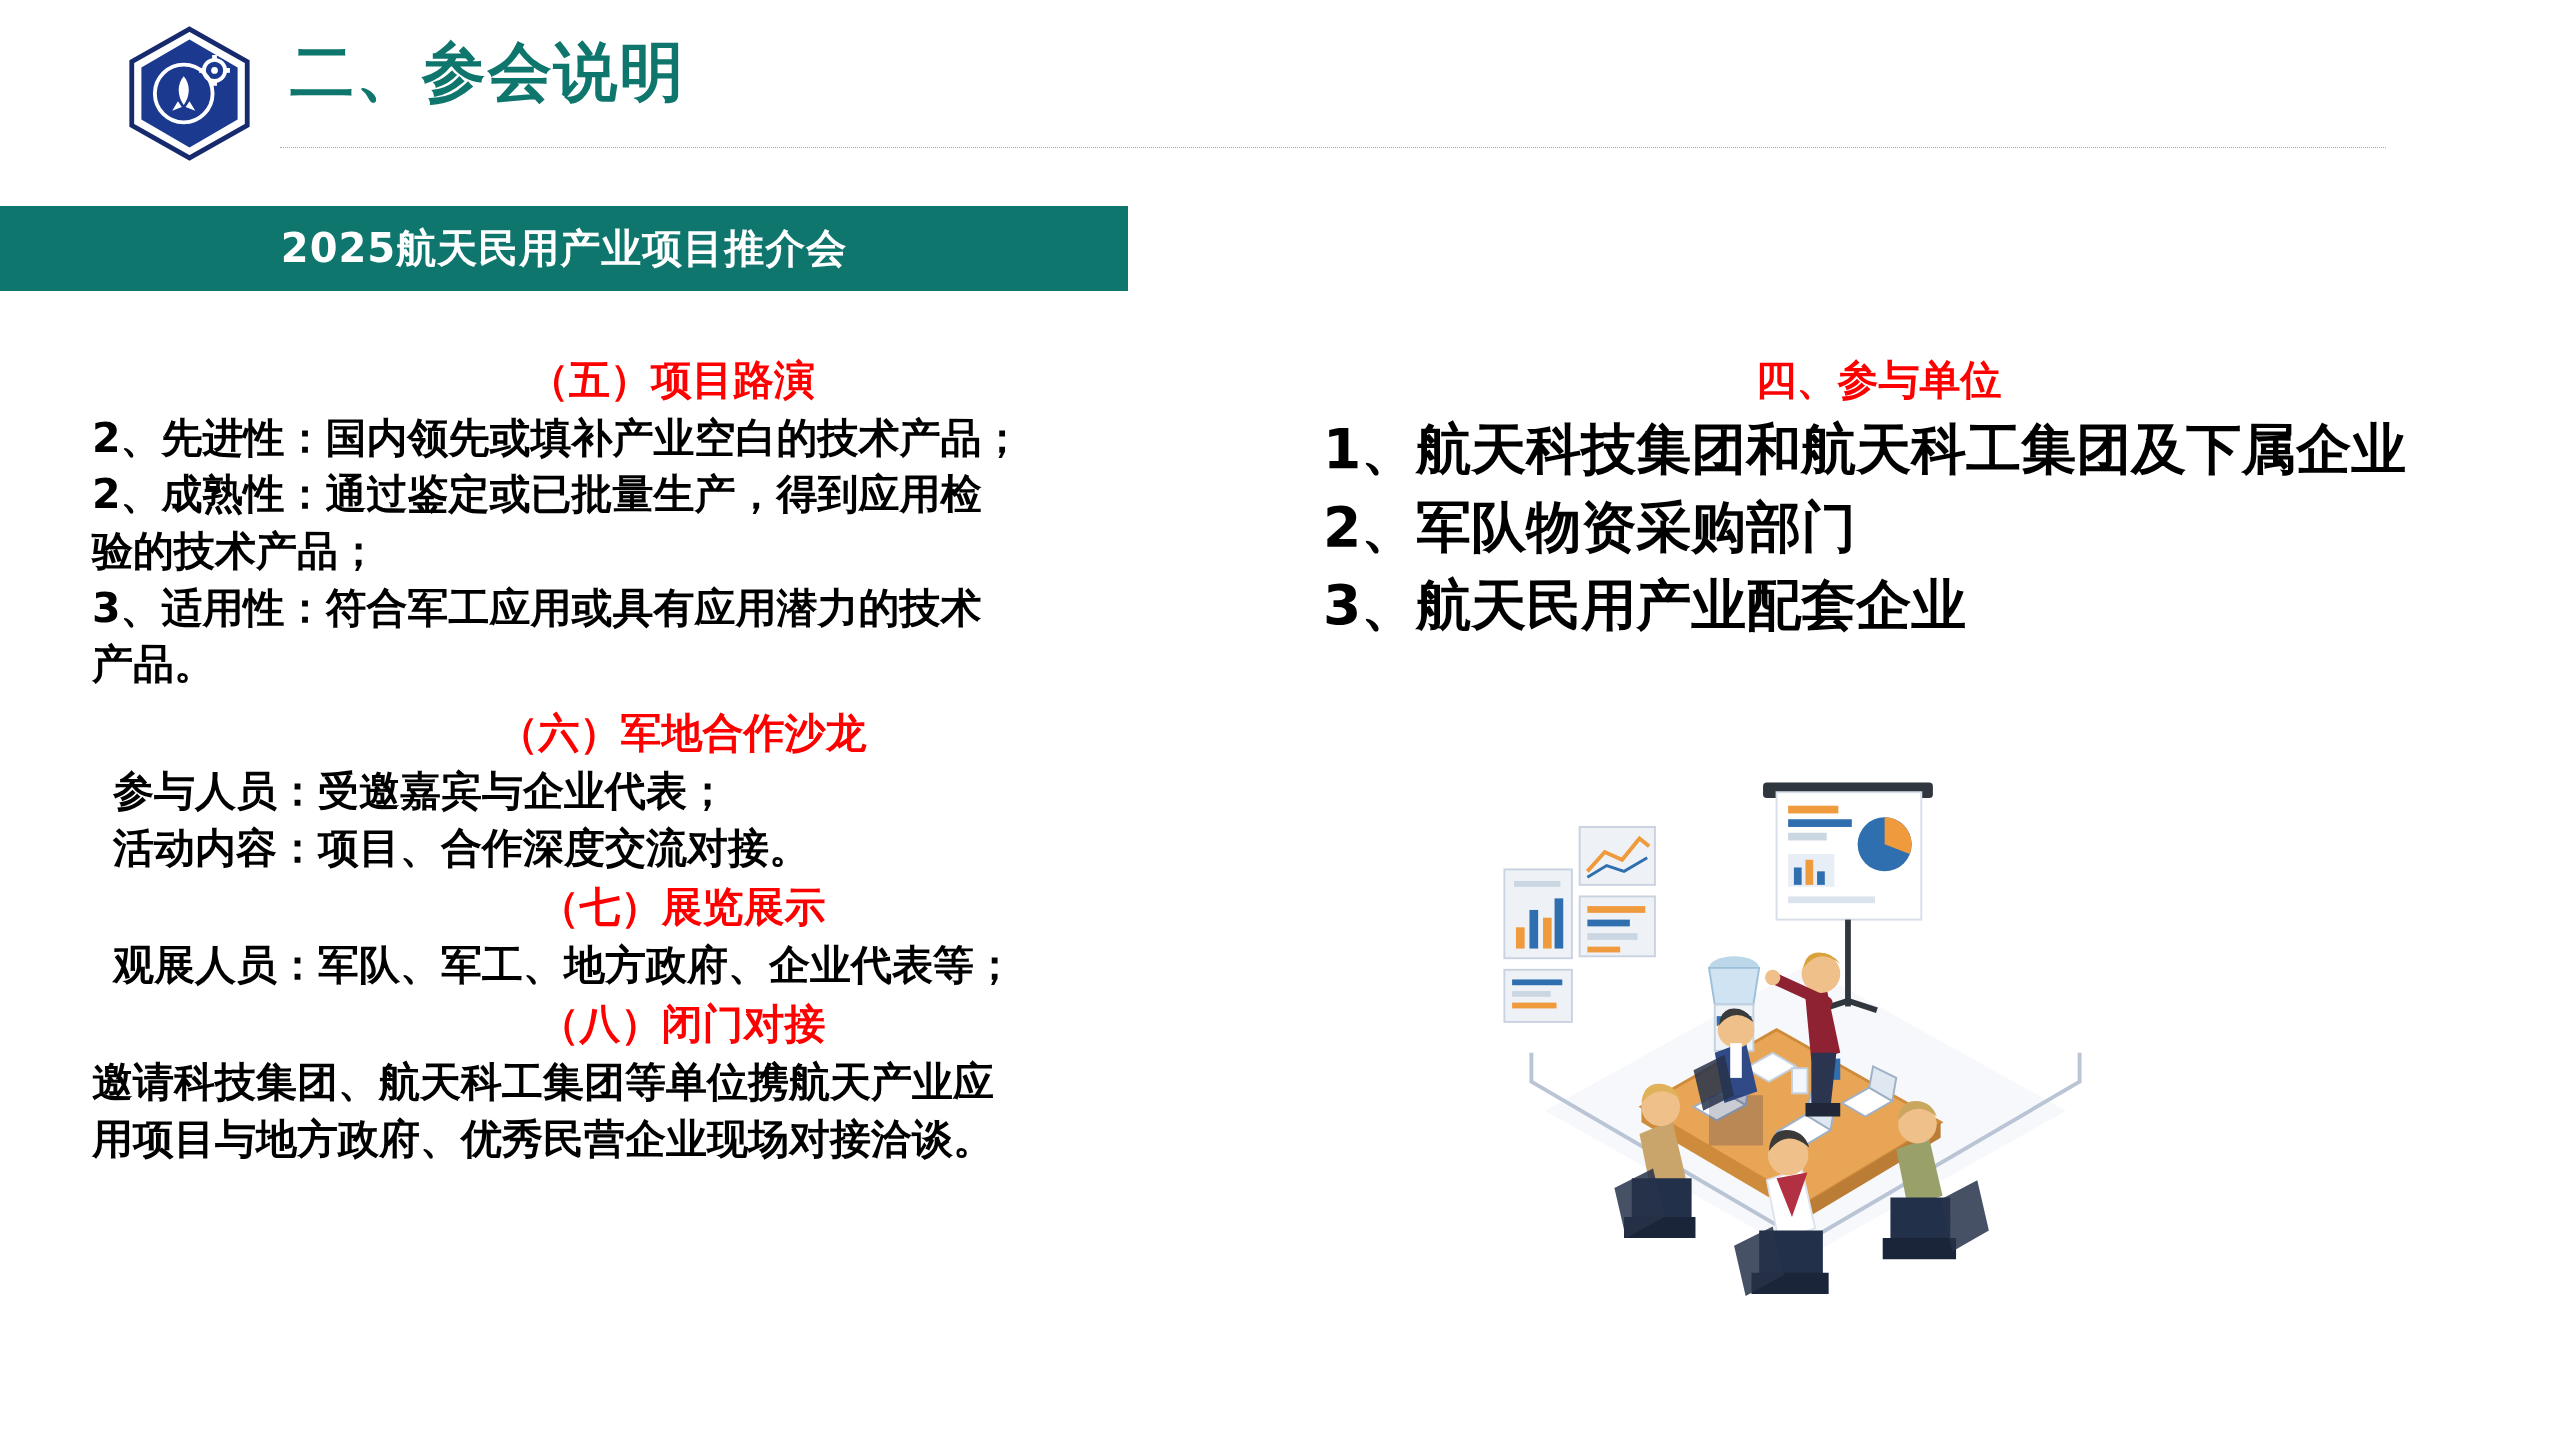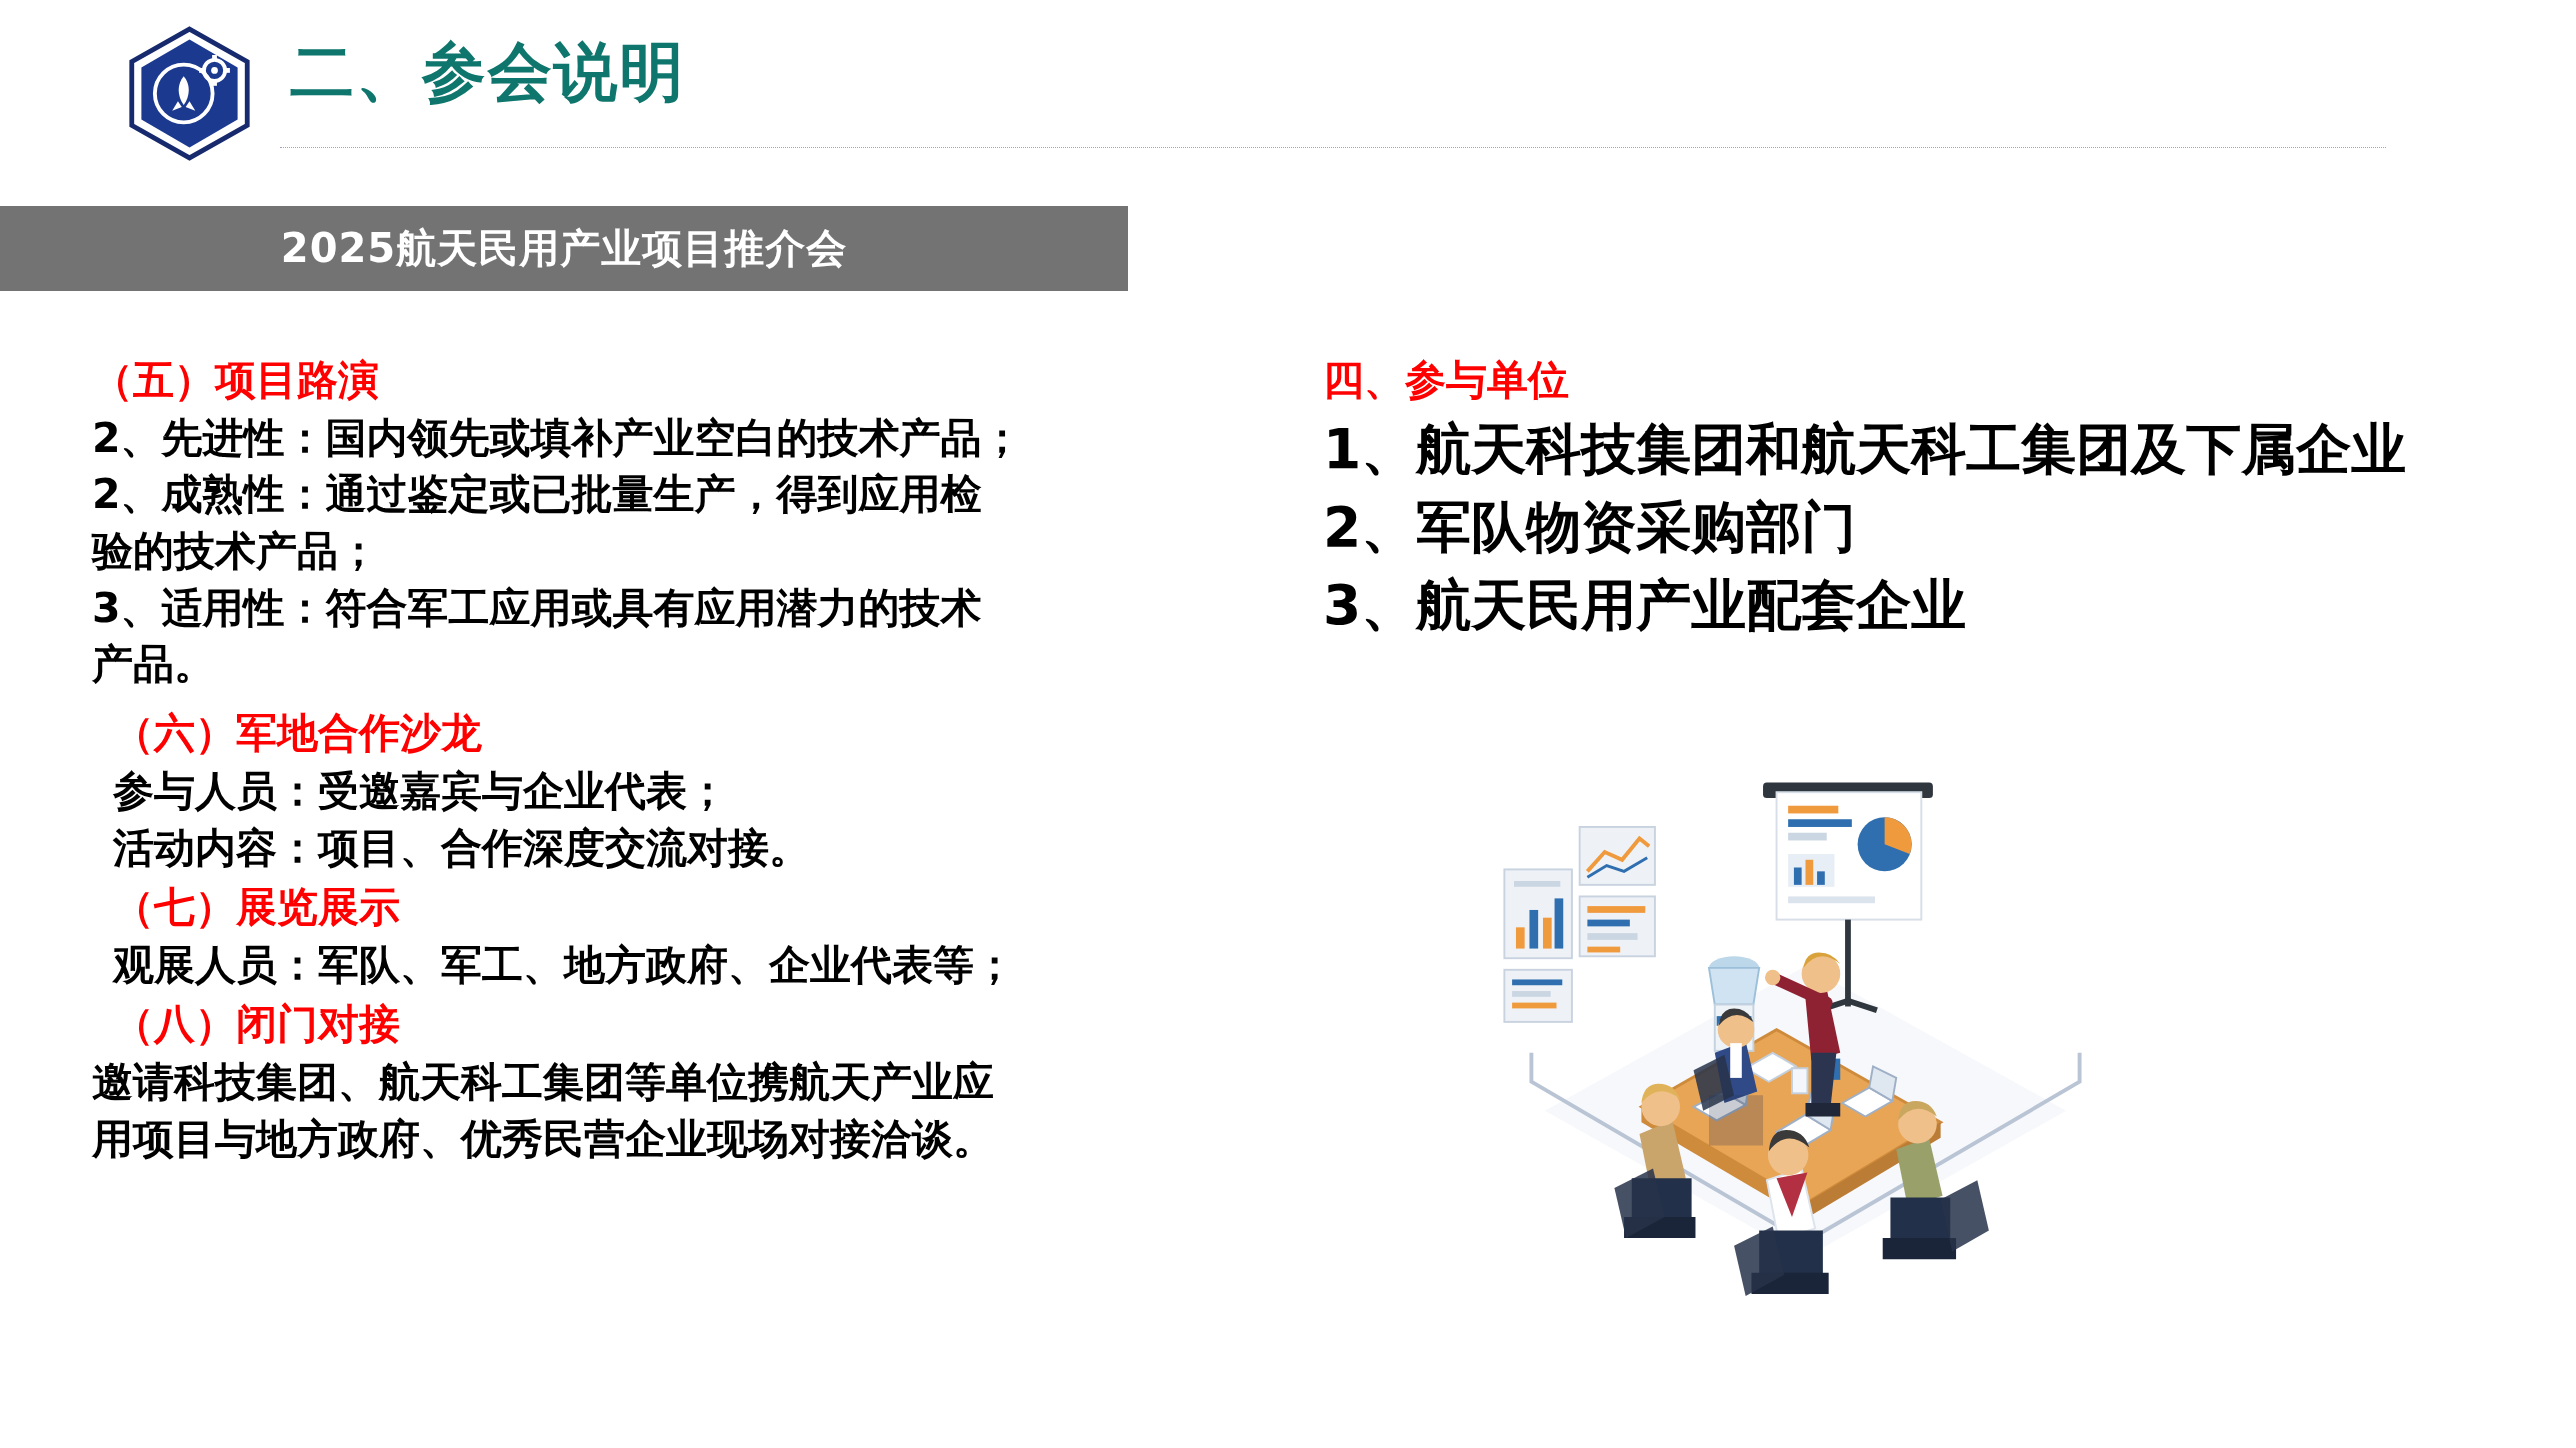--- a/index.html
+++ b/index.html
@@ -51,21 +51,21 @@
     border-top: 1.9px dotted #9aa6c4;
   }
 
   
   .banner {
     position: absolute;
     left: 0;
     top: 206px;
     width: 1128px;
     height: 85px;
-    background: #737373;
+    background: #0f766e;
     display: flex;
     align-items: center;
     justify-content: center;
   }
   .banner-text {
     color: #ffffff;
     font-family: "DejaVu Sans", "Liberation Sans", sans-serif;
     font-size: 40px;
     font-weight: 700;
     letter-spacing: 1px;
@@ -89,20 +89,21 @@
   .blk { margin-bottom: 3.9px; }
 
   .heading-red {
     color: #ff0000;
     font-family: "DejaVu Sans", "Liberation Sans", sans-serif;
     font-size: 41px;
     font-weight: 700;
     line-height: 1.34;
     margin: 0 0 1.9px 0;
     white-space: nowrap;
+    text-align: center;
   }
   .heading-red.indent { padding-left: 21px; }
 
   .para {
     color: #000000;
     font-family: "DejaVu Serif", "Liberation Serif", serif;
     font-size: 41px;
     font-weight: 700;
     line-height: 1.38;
     margin: 0;

